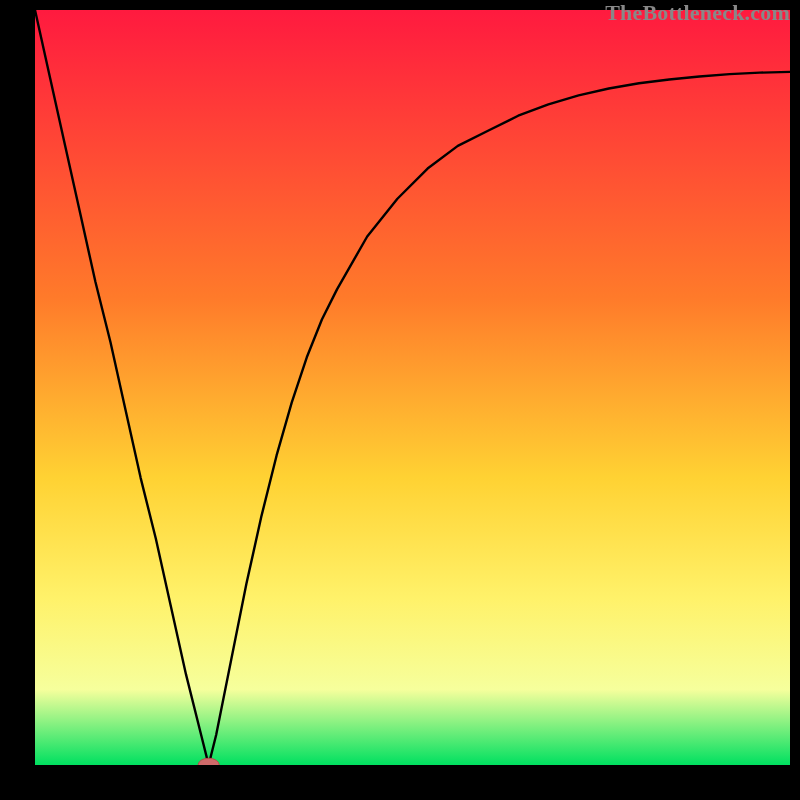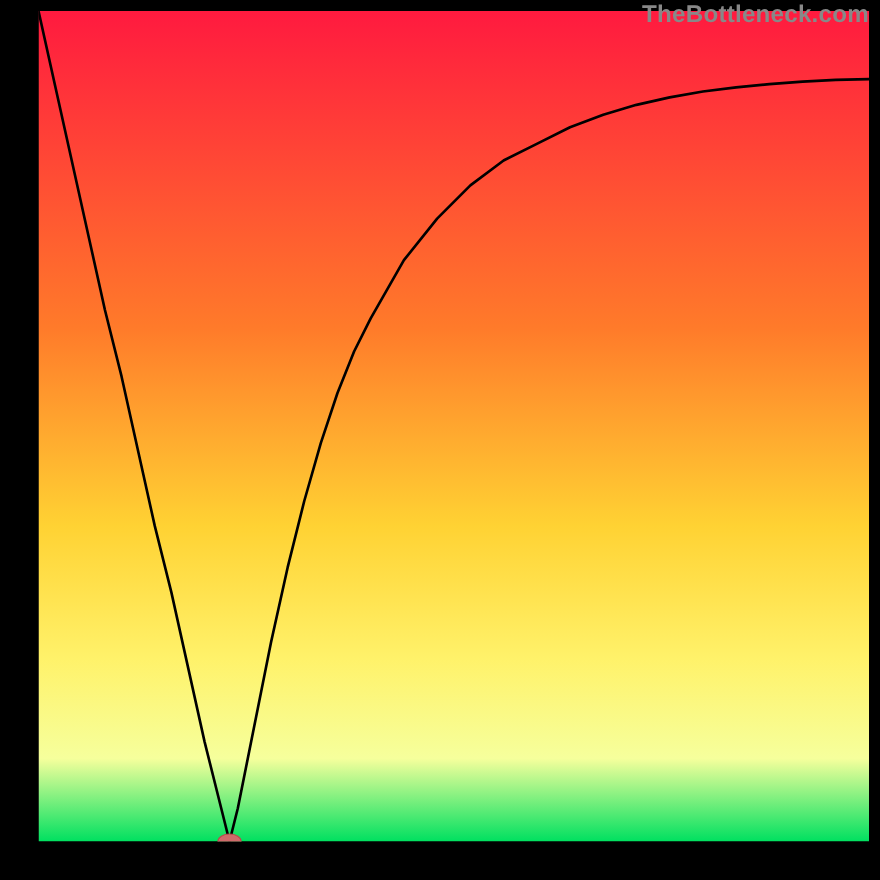--- a/index.html
+++ b/index.html
@@ -22,21 +22,21 @@
     position: absolute;
     left: 0;
     top: 0;
     width: 755px;
     height: 755px;
   }
   .watermark {
     position: absolute;
     top: 0px;
     right: 10px;
-    font-family: Liberation Sans, sans-serif;
+    font-family: Liberation Serif, serif;
     font-size: 22px;
     font-weight: 600;
     color: #888888;
     letter-spacing: 0.2px;
     user-select: none;
   }
 </style>
 </head>
 <body>
 

